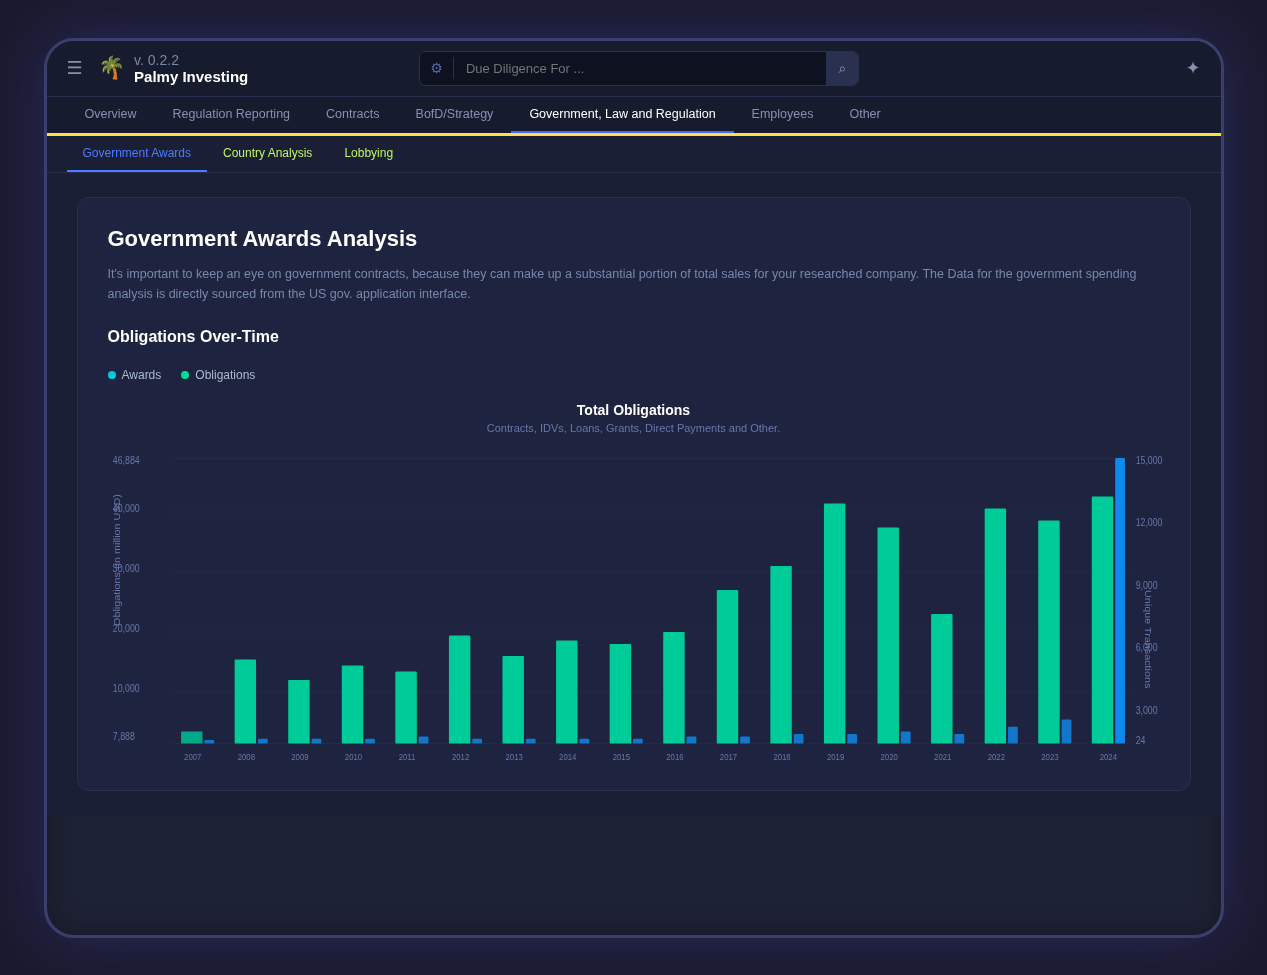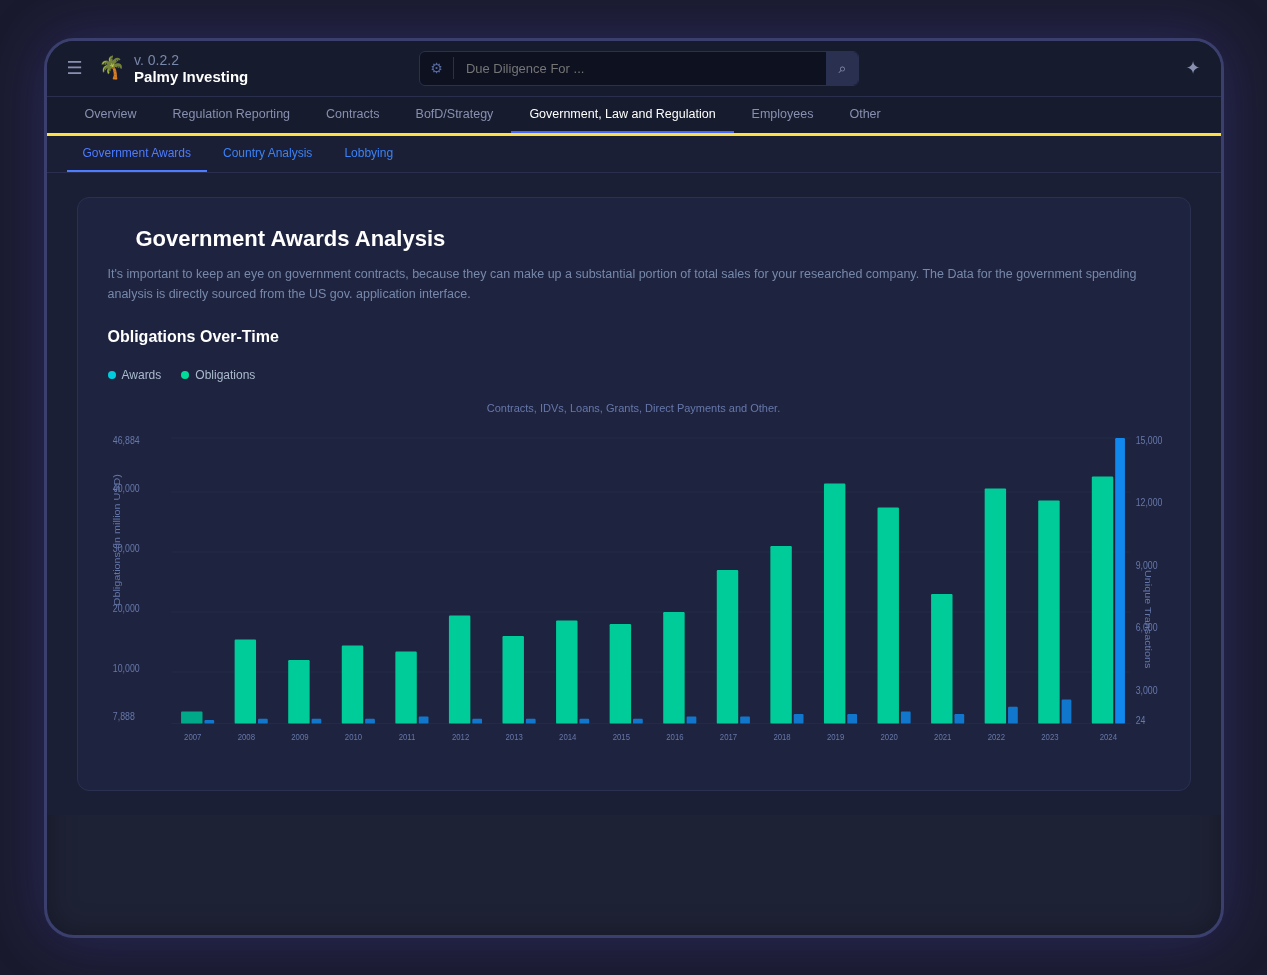--- a/index.html
+++ b/index.html
@@ -120,21 +120,21 @@
     }
     .sub-nav-tabs {
       background: #1a1f35;
       display: flex;
       padding: 0 20px;
       border-bottom: 1px solid #2a2f4e;
     }
     .sub-nav-tab {
       padding: 10px 16px;
       font-size: 12px;
-      color: #3b82f6;
+      color: #bef264;
       cursor: pointer;
       border-bottom: 2px solid transparent;
     }
     .sub-nav-tab.active {
       color: #4d7cff;
       border-bottom: 2px solid #4d7cff;
     }
     .content-area {
       padding: 24px 30px;
       background: #1a1f35;
@@ -143,21 +143,20 @@
       background: #1e2440;
       border-radius: 12px;
       padding: 28px 30px;
       border: 1px solid #2a3050;
     }
     .card-title-row {
       display: flex;
       align-items: flex-start;
       gap: 12px;
       margin-bottom: 12px;
-      margin-left: 28px;
     }
     .card-title {
       font-size: 22px;
       font-weight: 700;
       color: #ffffff;
     }
     .card-subtitle {
       font-size: 12px;
       color: #6677aa;
     }
@@ -265,20 +264,21 @@
           <div class="legend-dot" style="background:#00ccdd;"></div>
           <span>Awards</span>
         </div>
         <div class="legend-item">
           <div class="legend-dot" style="background:#00dd99;"></div>
           <span>Obligations</span>
         </div>
       </div>
 
       <div class="chart-container">
+        <div class="chart-title">Total Obligations</div>
         <div class="chart-subtitle">Contracts, IDVs, Loans, Grants, Direct Payments and Other.</div>
         <svg class="chart-svg" viewBox="0 0 1080 300" preserveAspectRatio="none" style="overflow:visible;">
 
           <text x="5" y="15" font-size="9" fill="#6677aa">46,884</text>
           <text x="5" y="55" font-size="9" fill="#6677aa">40,000</text>
           <text x="5" y="105" font-size="9" fill="#6677aa">30,000</text>
           <text x="5" y="155" font-size="9" fill="#6677aa">20,000</text>
           <text x="5" y="205" font-size="9" fill="#6677aa">10,000</text>
           <text x="5" y="245" font-size="9" fill="#6677aa">7,888</text>
 

